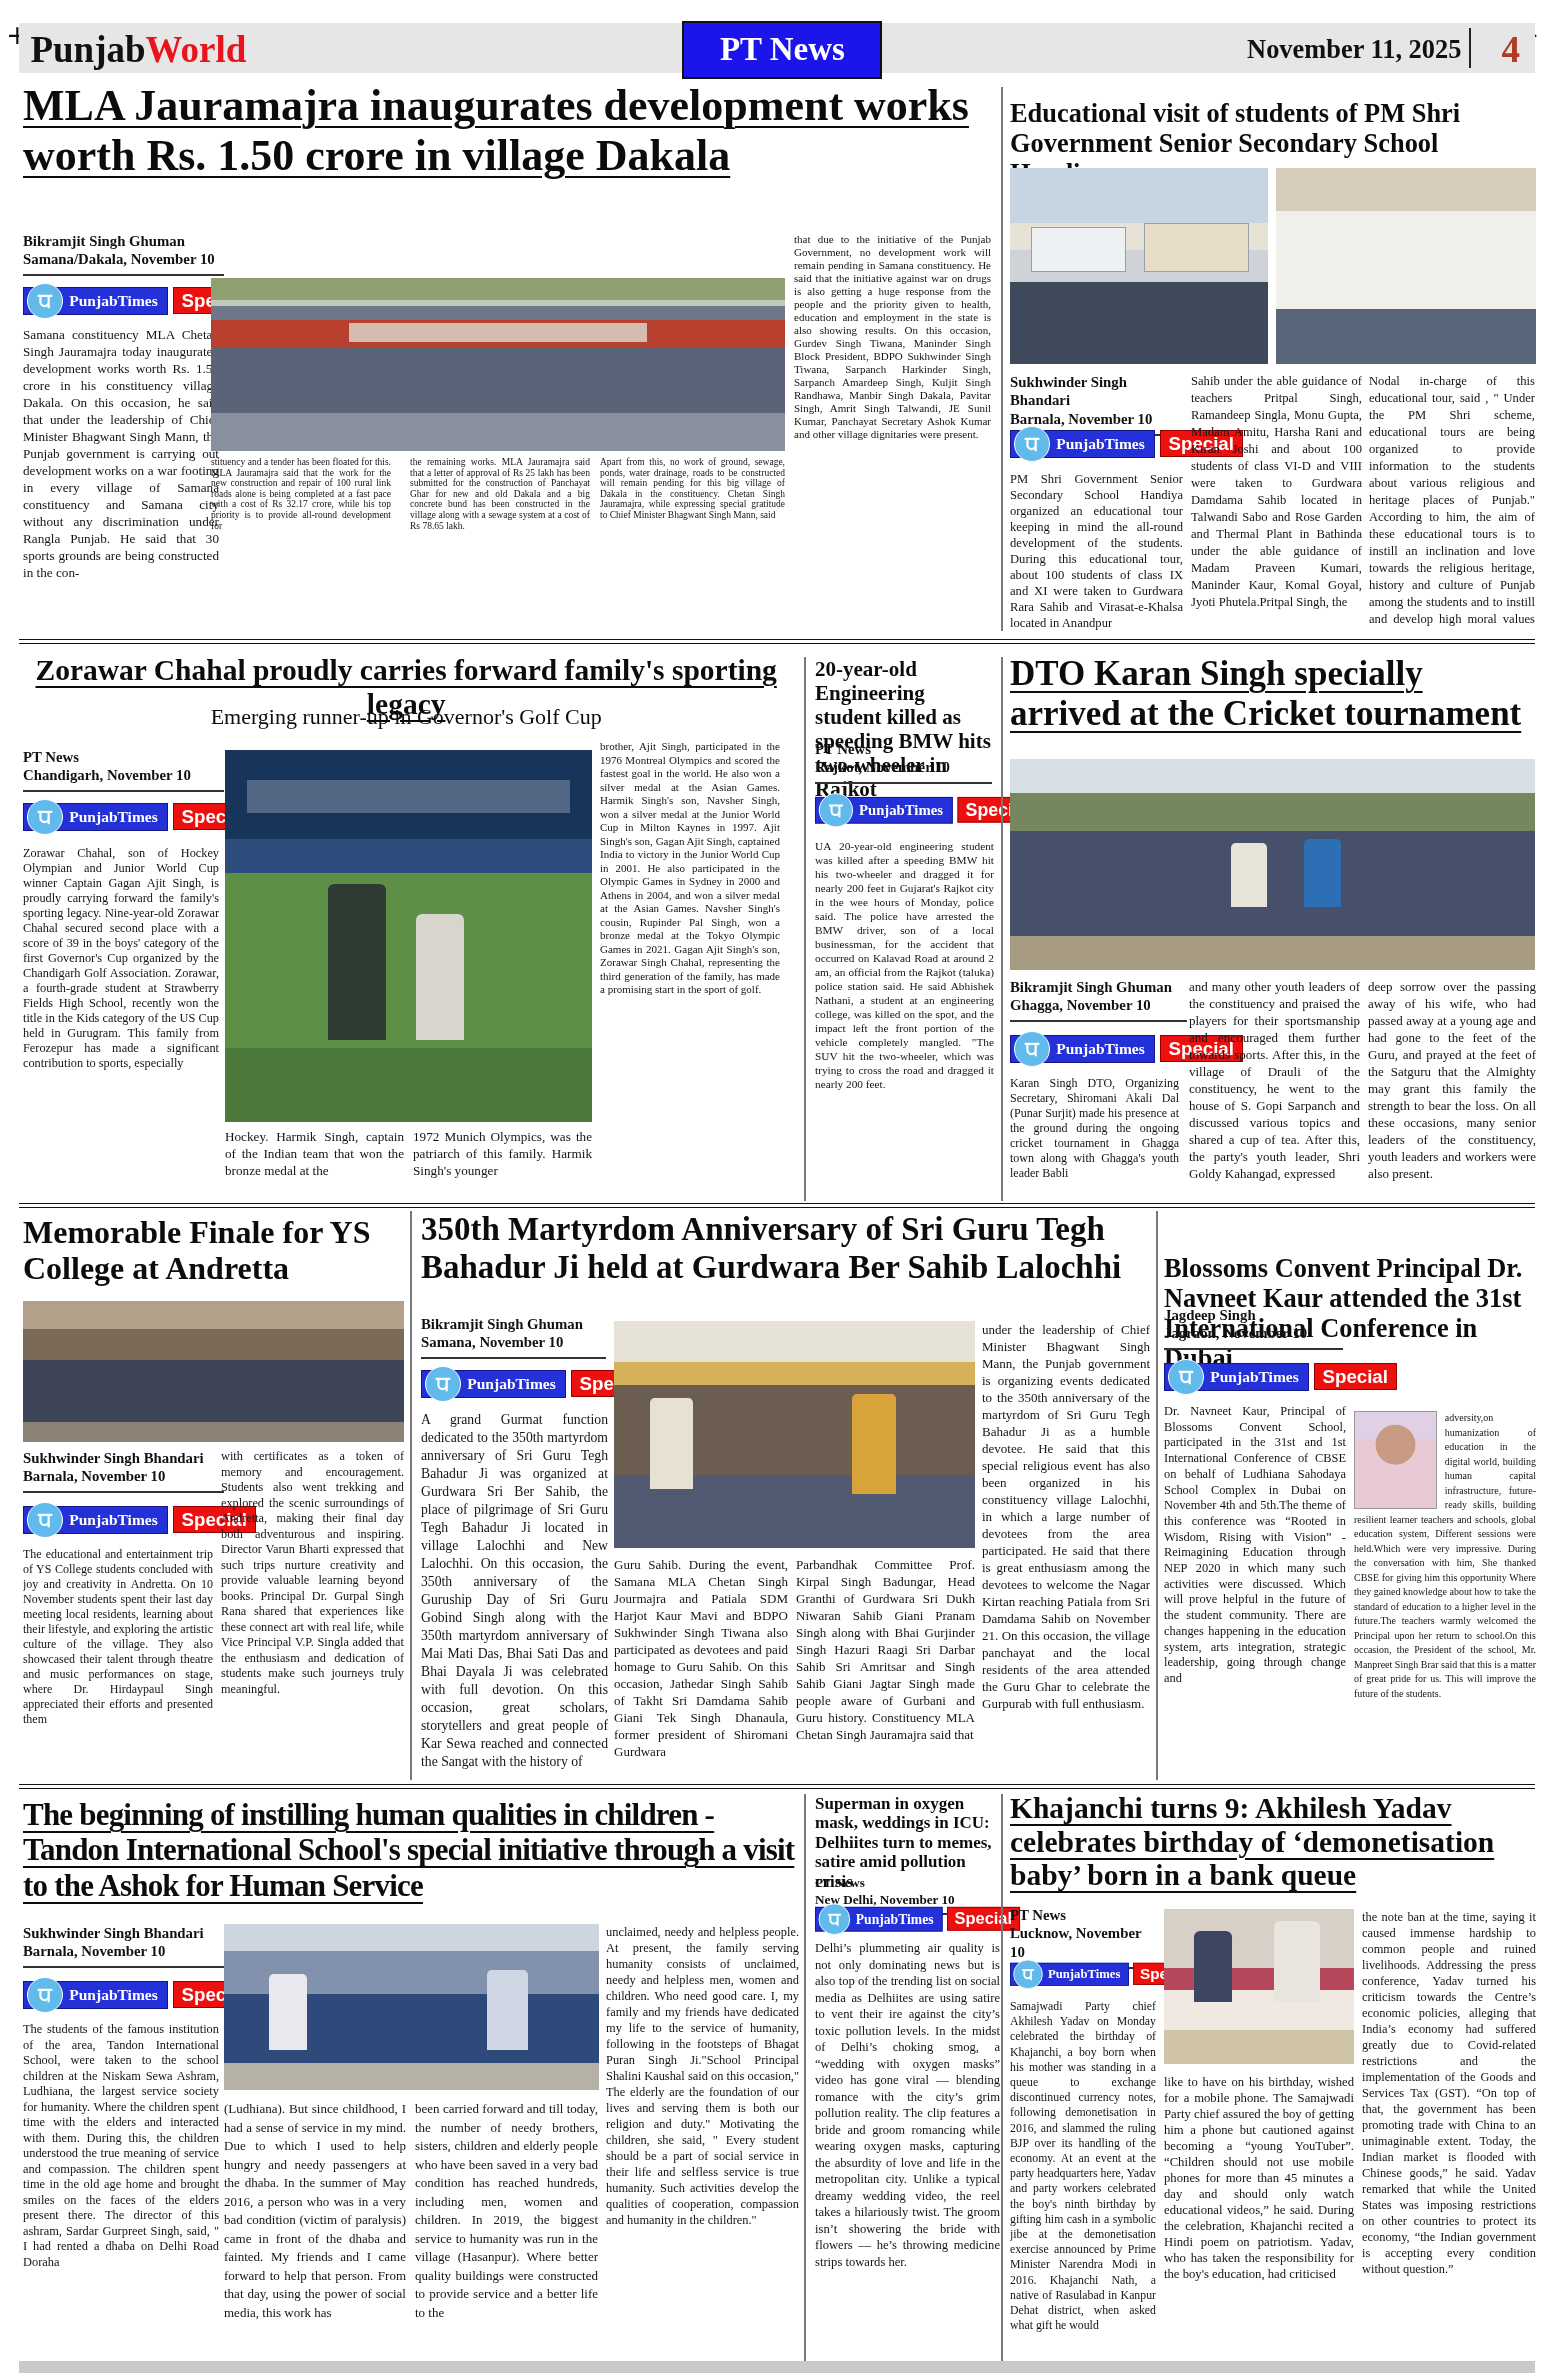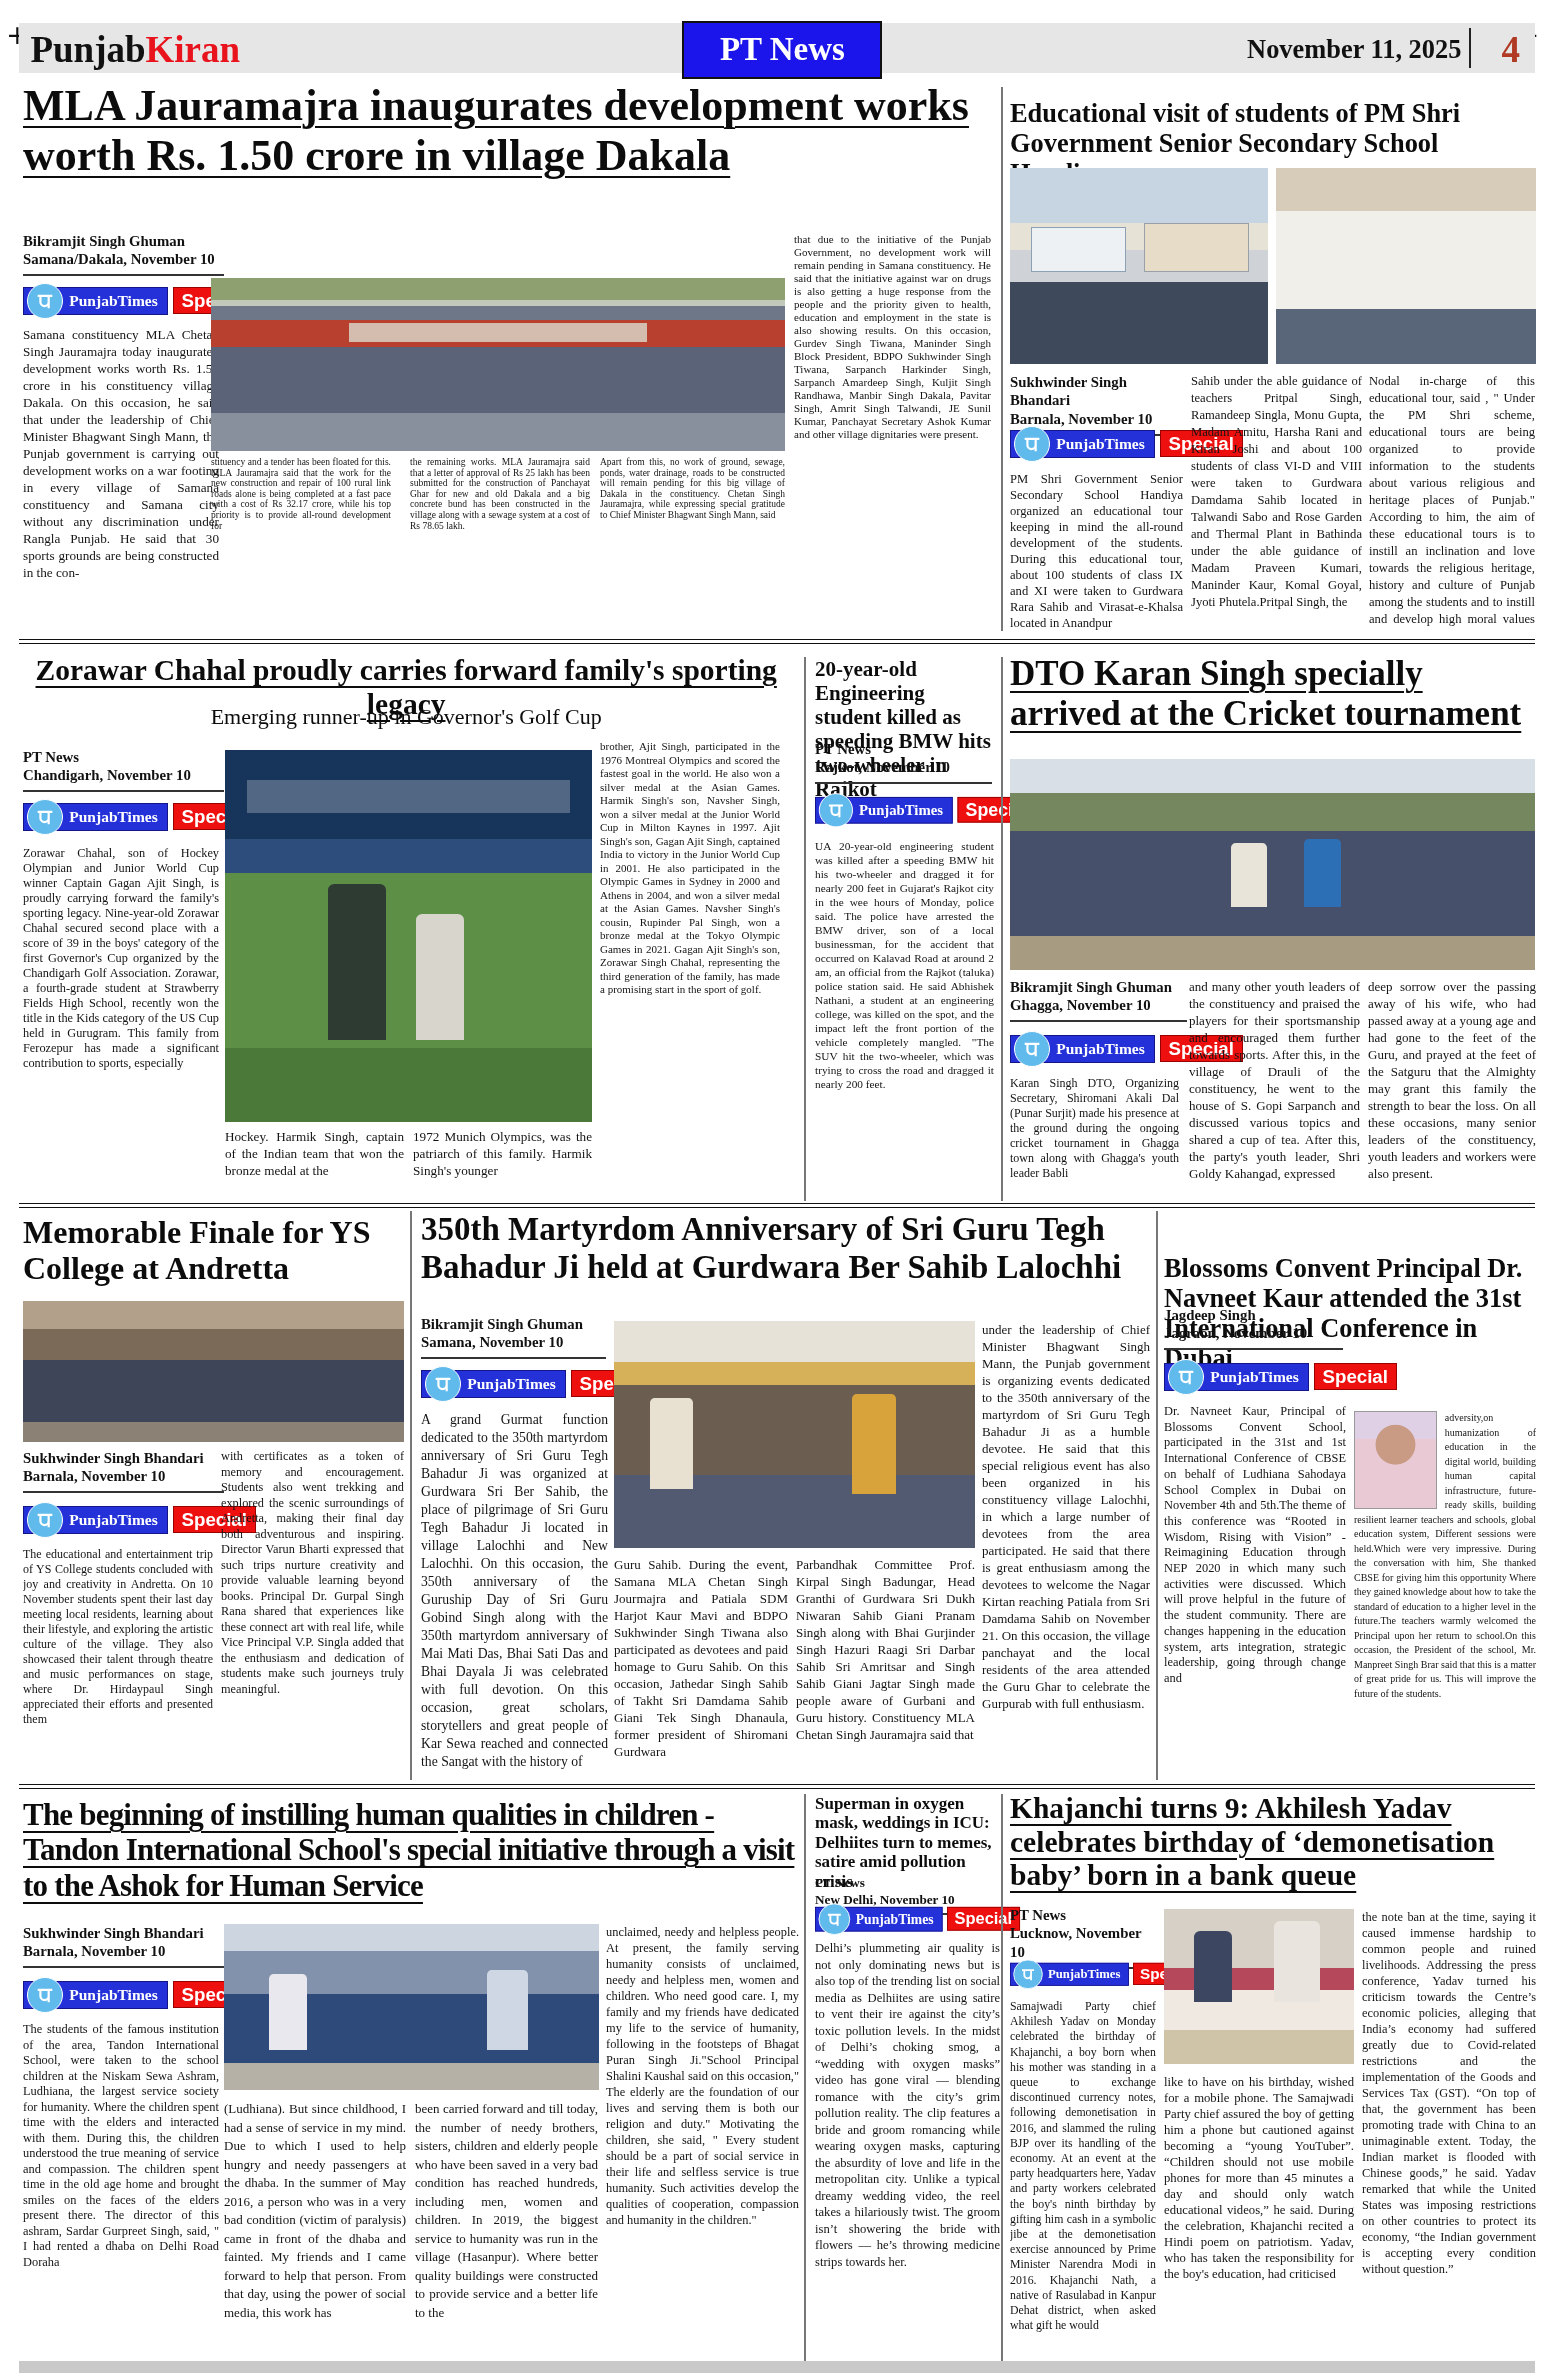--- a/index.html
+++ b/index.html
@@ -40,21 +40,21 @@
 </style>
 </head>
 <body>
 
 <div id="page">
 
   <div class="cropmark" style="left:6.2px;top:19.4px;">+</div>
   <div class="cropmark" style="left:1517px;top:19.4px;">+</div>
 
   <div class="mast">
-    <div class="brand"><span>Punjab</span><span class="red">Kiran</span></div>
+    <div class="brand"><span>Punjab</span><span class="red">World</span></div>
     <div class="mastbox">
         <span>PT News</span>
       </div>
     <div class="mastdate">November 11, 2025</div>
     <div class="mastsep"></div>
     <div class="pagenum">4</div>
   </div>
 
   <div>
     <div class="hl ul" style="left:23px;top:81px;width:972px;font-size:44px;">MLA Jauramajra inaugurates development works worth Rs. 1.50 crore in village Dakala</div>

